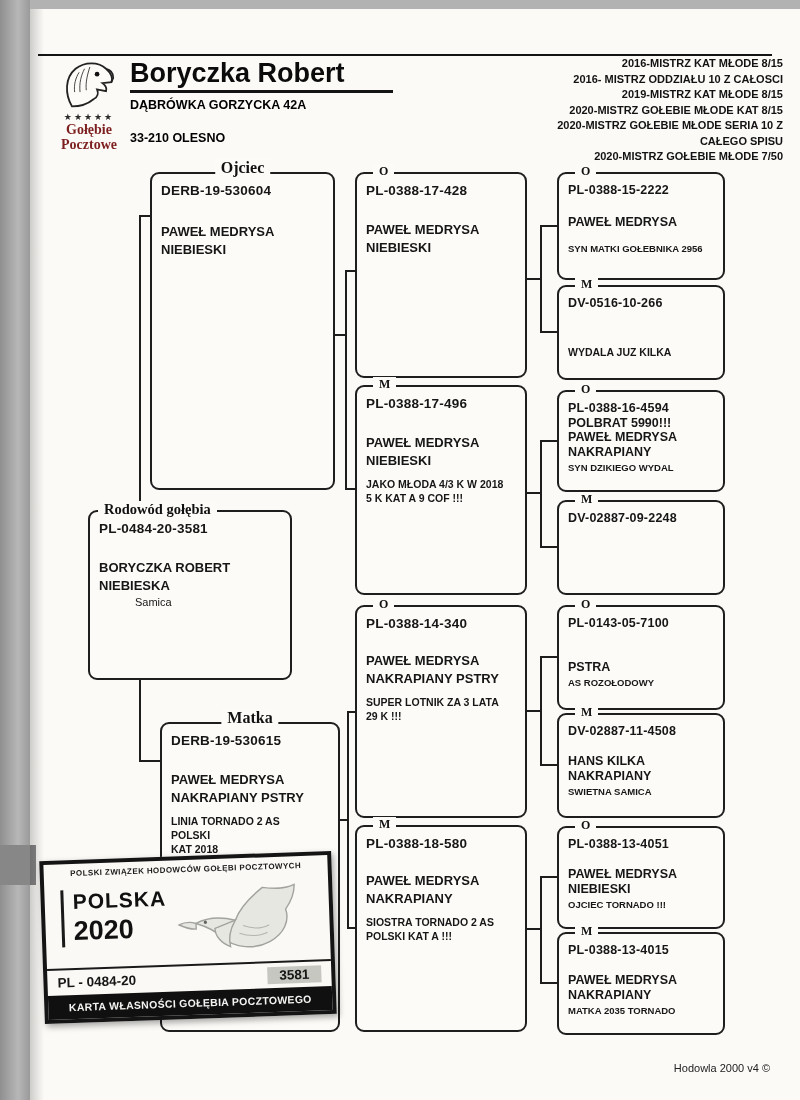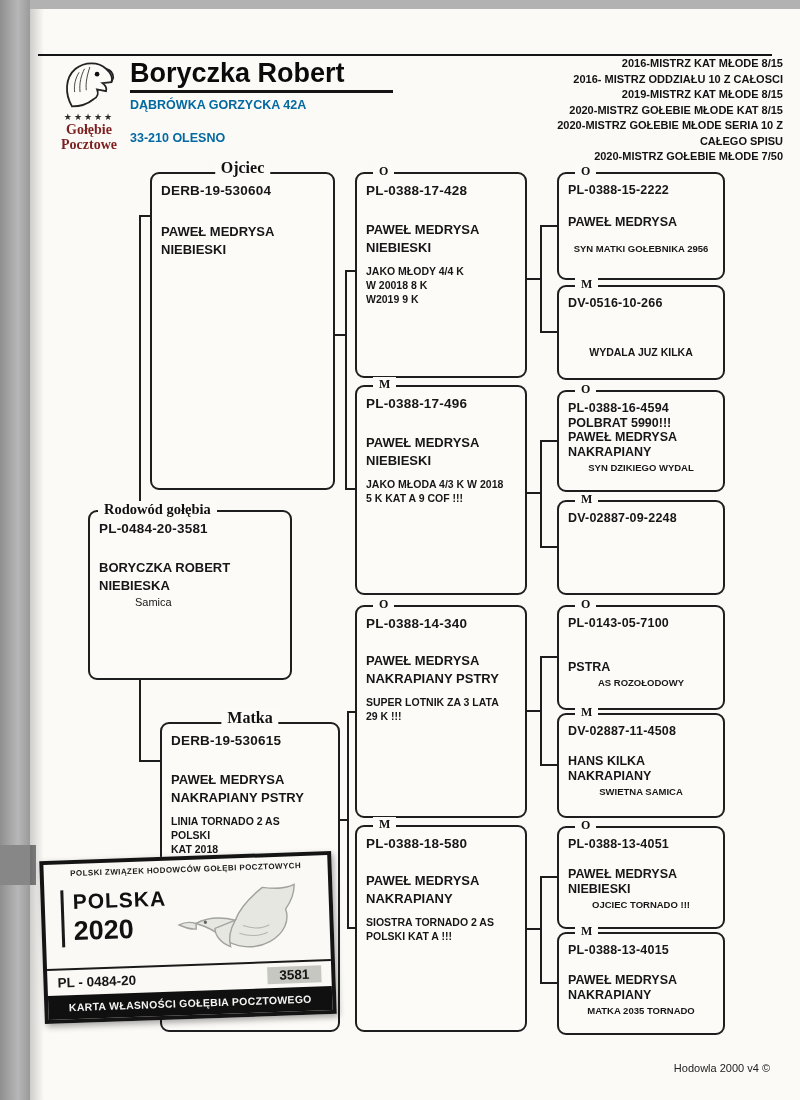--- a/index.html
+++ b/index.html
@@ -19,21 +19,21 @@
   .top-rule { position:absolute; left:38px; top:54px; width:734px; height:2px; background:#141414; }
 
   
   .logo { position:absolute; left:46px; top:58px; width:86px; text-align:center; }
   .logo .stars { font-size:9px; letter-spacing:2px; color:#2a2a2a; margin-top:-2px; }
   .logo .lname { font-family:"Liberation Serif", serif; font-weight:bold; font-size:14px;
                  line-height:15px; color:#7c1f1f; }
   .title-block { position:absolute; left:130px; top:58px; }
   .title-block h1 { font-size:27px; font-weight:bold; color:#0b0b0b; display:inline-block;
                     border-bottom:3px solid #141414; padding-right:48px; padding-bottom:1px; }
-  .addr { font-size:12.5px; font-weight:bold; line-height:17px; margin-top:4px; color:#0369a1; }
+  .addr { font-size:12.5px; font-weight:bold; line-height:17px; margin-top:4px; color:#000000; }
   .achievements { position:absolute; right:17px; top:56px; width:340px; text-align:right;
                   font-size:11px; font-weight:bold; line-height:15.5px; color:#121212; }
 
   
   .ln { position:absolute; background:#1d1d1d; }
 
   
   .pbox { position:absolute; background:#fcfbf8; border:2px solid #1e1e1e; border-radius:9px;
           padding:9px 9px; }
   .legend { position:absolute; background:#fcfbf8; padding:0 6px;
@@ -41,21 +41,21 @@
   .legend.big { left:50%; transform:translateX(-50%); top:-15px; font-size:16px; }
   .legend.med { left:8px; top:-11px; font-size:14.5px; }
   .legend.sex { left:16px; top:-10px; font-size:12px; }
   .ring { font-size:13.5px; font-weight:bold; letter-spacing:.2px; white-space:nowrap; }
   .pname { font-size:13px; font-weight:bold; }
   .pcolor { font-size:13px; font-weight:bold; margin-top:3px; }
   .pdet { font-size:10.5px; font-weight:bold; line-height:14px; white-space:pre-line; margin-top:9px; }
   .psex { font-size:11px; margin-top:3px;margin-left:36px; }
   .g3 .ring { font-size:12.5px; }
   .g3 .pname, .g3 .pcolor { font-size:12.5px; }
-  .g3 .pdet { font-size:9.5px; line-height:12px;text-align:center; }
+  .g3 .pdet { font-size:9.5px; line-height:12px; }
   .g3 .ptitle { font-size:12.5px; font-weight:bold; margin-top:1px; }
 
   
   .stamp { position:absolute; left:42px; top:856px; width:292px; transform:rotate(-2deg);
            border:4px solid #141414; background:#faf9f5; box-shadow:2px 3px 6px rgba(0,0,0,.35);
            display:flex; flex-direction:column; }
   .stamp-assoc { font-size:8px; font-weight:bold; letter-spacing:.4px; text-align:center;
                  padding:5px 2px 2px; color:#1c1c1c; }
   .stamp-main { position:relative; height:88px; }
   .stamp-left { position:absolute; left:16px; top:10px; border-left:3px solid #1a1a1a; padding-left:9px; }
@@ -163,23 +163,20 @@
     <div class="pdet">LINIA TORNADO 2 AS
 POLSKI
 KAT 2018</div>
   </div>
 
   <div class="pbox" style="left:355px;top:172px;width:172px;height:206px">
     <div class="legend sex">O</div>
     <div class="ring">PL-0388-17-428</div>
     <div class="pname" style="margin-top:24px">PAWEŁ MEDRYSA</div>
     <div class="pcolor">NIEBIESKI</div>
-    <div class="pdet">JAKO MŁODY 4/4 K
-W 20018 8 K
-W2019 9 K</div>
   </div>
 
   <div class="pbox" style="left:355px;top:385px;width:172px;height:210px">
     <div class="legend sex">M</div>
     <div class="ring">PL-0388-17-496</div>
     <div class="pname" style="margin-top:24px">PAWEŁ MEDRYSA</div>
     <div class="pcolor">NIEBIESKI</div>
     <div class="pdet">JAKO MŁODA 4/3 K W 2018
 5 K KAT A  9 COF !!!</div>
   </div>

